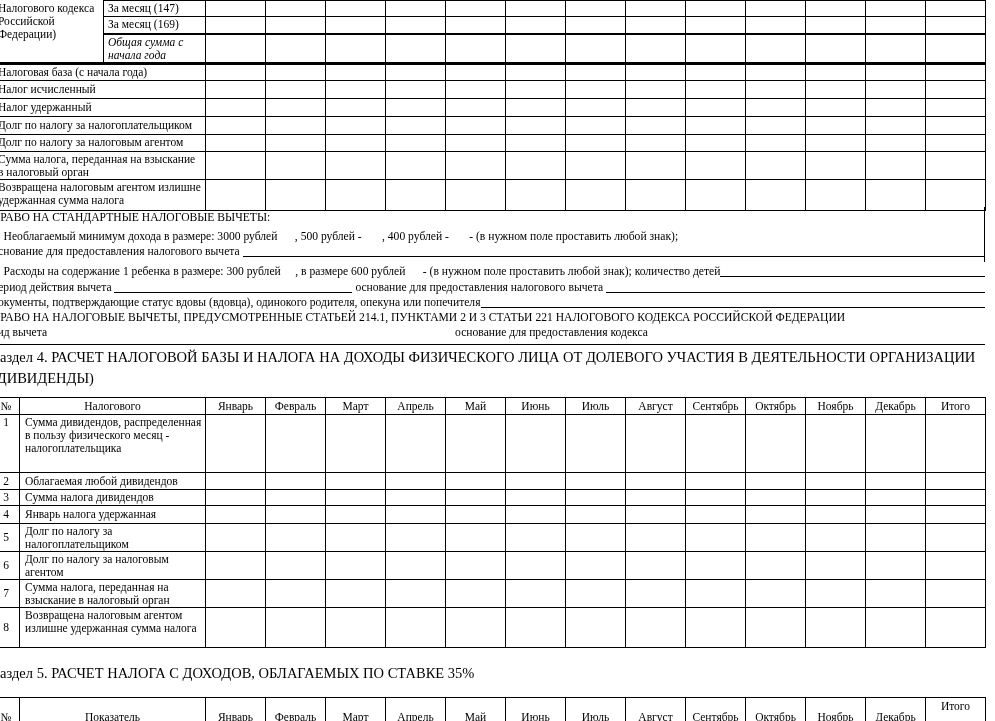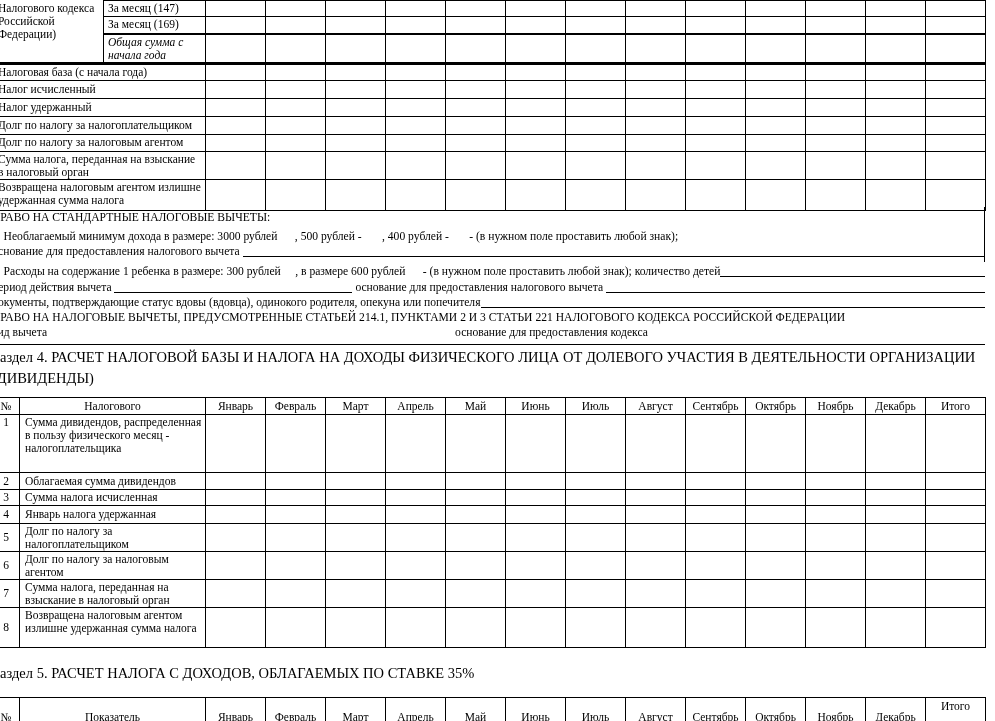--- a/index.html
+++ b/index.html
@@ -342,38 +342,38 @@
           <td></td>
           <td></td>
           <td></td>
           <td></td>
           <td></td>
           <td></td>
           <td></td>
         </tr>
     <tr class="h17">
       <td class="num">2</td>
-      <td class="lbl">Облагаемая сумма дивидендов</td>
+      <td class="lbl">Облагаемая любой дивидендов</td>
           <td></td>
           <td></td>
           <td></td>
           <td></td>
           <td></td>
           <td></td>
           <td></td>
           <td></td>
           <td></td>
           <td></td>
           <td></td>
           <td></td>
           <td></td>
         </tr>
     <tr class="h16">
       <td class="num">3</td>
-      <td class="lbl">Сумма налога исчисленная</td>
+      <td class="lbl">Сумма налога дивидендов</td>
           <td></td>
           <td></td>
           <td></td>
           <td></td>
           <td></td>
           <td></td>
           <td></td>
           <td></td>
           <td></td>
           <td></td>

